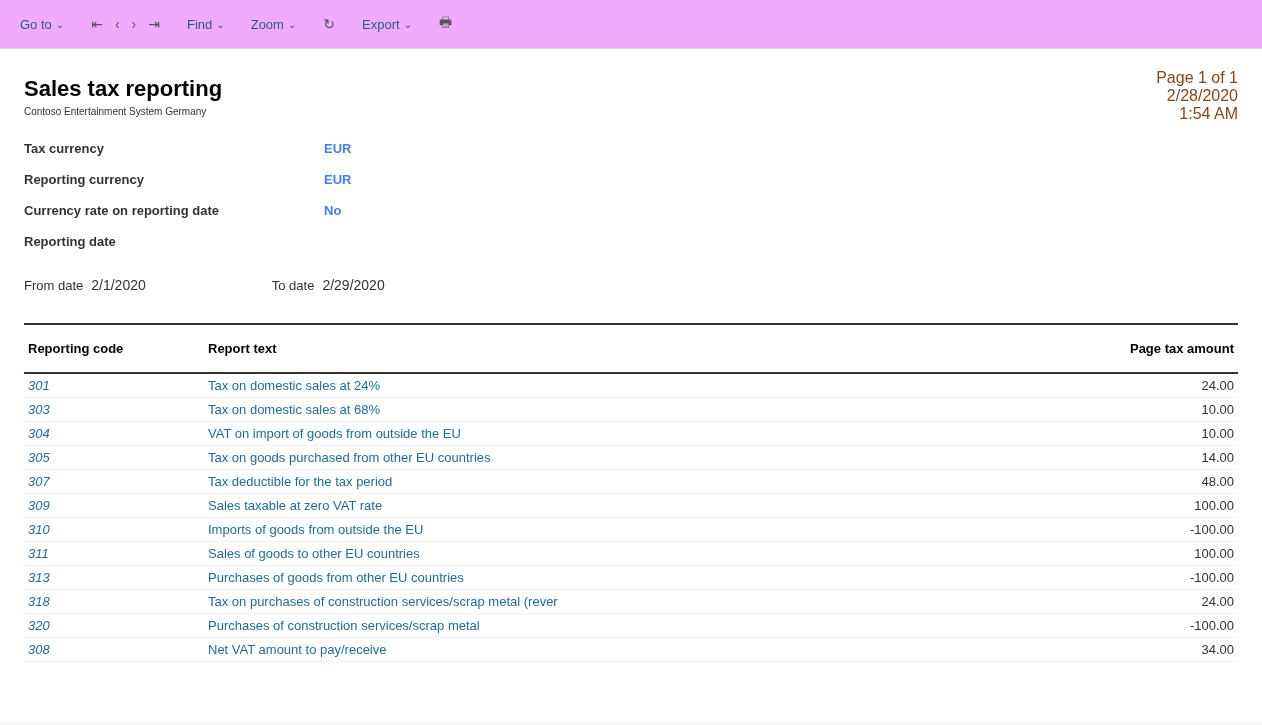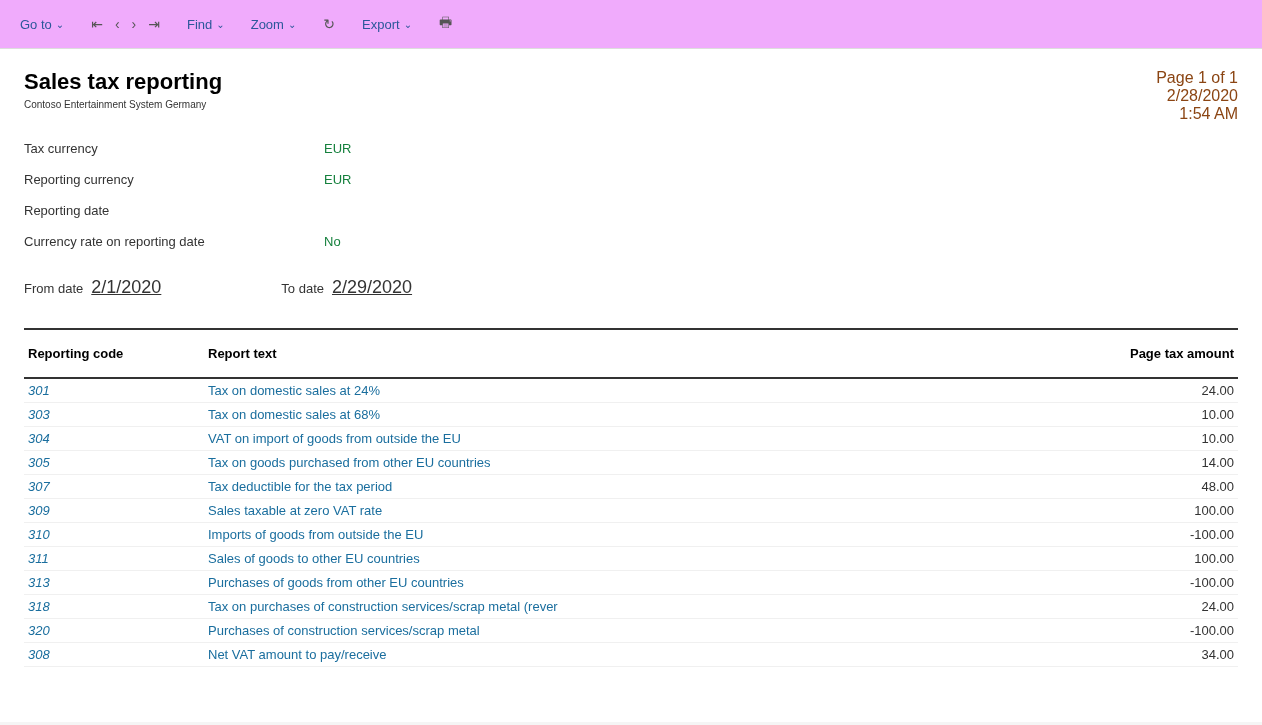--- a/index.html
+++ b/index.html
@@ -48,80 +48,80 @@
     }
     .chevron { font-size: 10px; }
     .report-container {
       padding: 20px 24px;
       background: #fff;
       min-height: calc(100vh - 52px);
     }
     .report-header {
       display: flex;
       justify-content: space-between;
-      align-items: flex-start;
+      align-items: center;
       margin-bottom: 10px;
     }
     .report-title {
       font-size: 22px;
       font-weight: bold;
       color: #000;
       margin-bottom: 4px;
     }
     .report-company {
       font-size: 10px;
       color: #333;
     }
     .report-meta {
       text-align: right;
       font-size: 16px;
       color: #8B4513;
     }
     .report-meta .page-info { color: #8B4513; }
     .info-table {
       width: 100%;
+      font-weight: bold;
     }
     .info-row {
       display: flex;
       align-items: baseline;
       padding: 8px 0;
       border: none;
     }
     .info-label {
       width: 300px;
       color: #333;
       font-size: 13px;
     }
     .info-value {
       font-size: 13px;
-      color: #15803d;
+      color: #3b82f6;
     }
     .date-row {
       display: flex;
       align-items: baseline;
       padding: 10px 0;
       margin-top: 10px;
-      gap: 0;
+      gap: 6px;
     }
     .date-item {
       display: flex;
       align-items: baseline;
       gap: 8px;
     }
     .date-item + .date-item {
       margin-left: 120px;
     }
     .date-label {
       font-size: 13px;
       color: #333;
     }
     .date-value {
-      font-size: 18px;
-      color: #333;
-      text-decoration: underline;
+      font-size: 14px;
+      color: #333;
     }
     .data-table {
       width: 100%;
       border-collapse: collapse;
       margin-top: 20px;
     }
     .data-table thead tr {
       border-top: 2px solid #333;
       border-bottom: 2px solid #333;
     }
@@ -214,26 +214,26 @@
   <div class="info-table">
     <div class="info-row">
       <span class="info-label">Tax currency</span>
       <span class="info-value">EUR</span>
     </div>
     <div class="info-row">
       <span class="info-label">Reporting currency</span>
       <span class="info-value">EUR</span>
     </div>
     <div class="info-row">
+      <span class="info-label">Currency rate on reporting date</span>
+      <span class="info-value">No</span>
+    </div>
+    <div class="info-row">
       <span class="info-label">Reporting date</span>
       <span class="info-value"></span>
-    </div>
-    <div class="info-row">
-      <span class="info-label">Currency rate on reporting date</span>
-      <span class="info-value">No</span>
     </div>
   </div>
 
   <div class="date-row">
     <div class="date-item">
       <span class="date-label">From date</span>
       <span class="date-value">2/1/2020</span>
     </div>
     <div class="date-item">
       <span class="date-label">To date</span>

